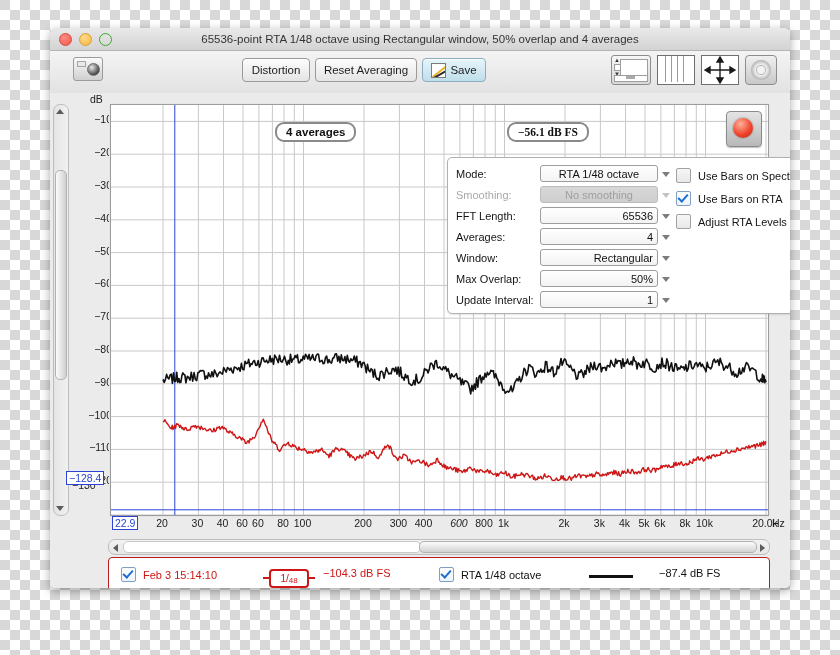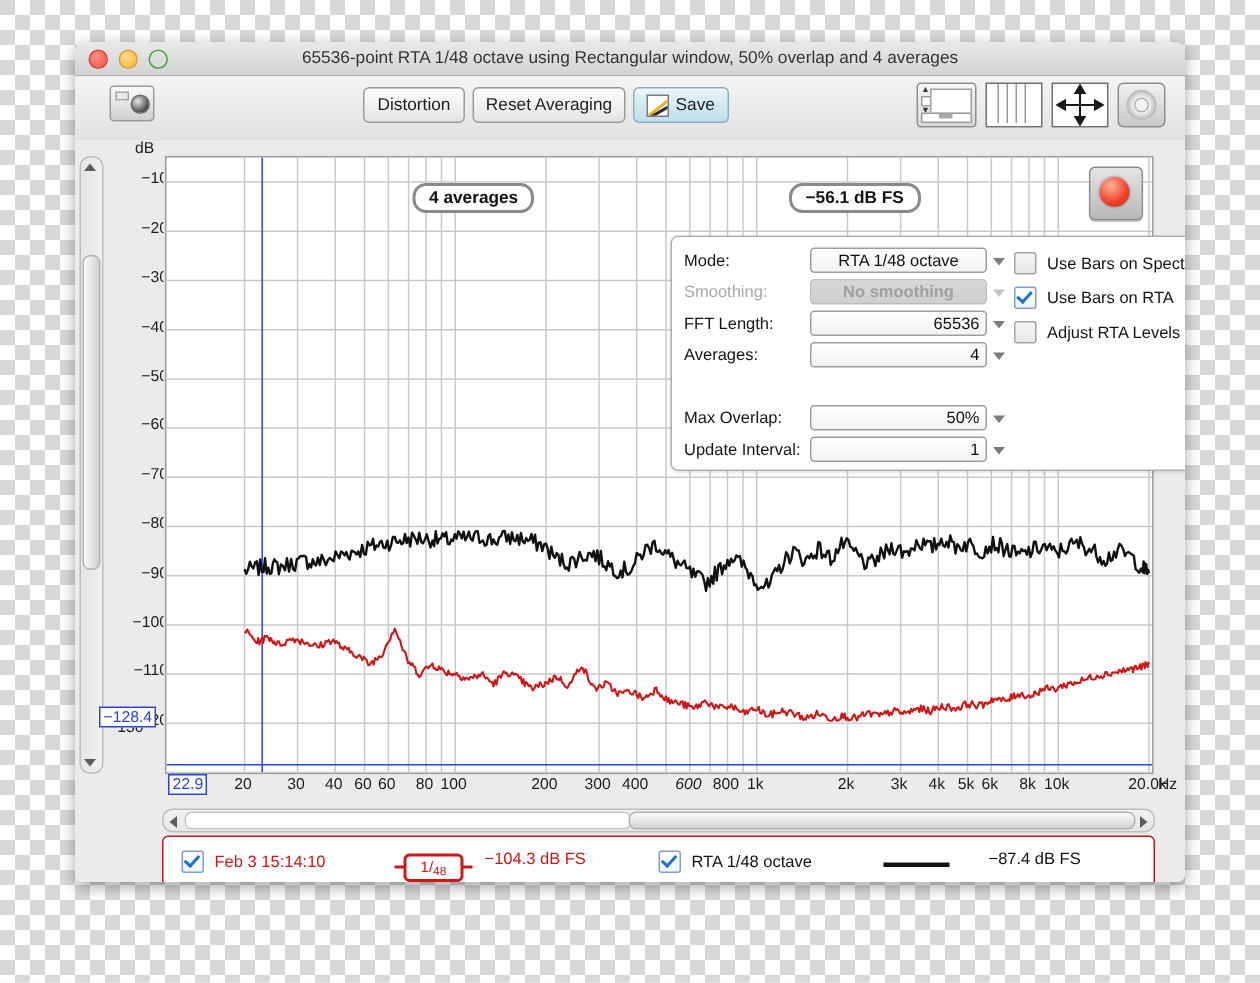--- a/index.html
+++ b/index.html
@@ -100,38 +100,38 @@
   #yticks div{position:absolute;right:0;font-size:10.5px;color:#1c1c1c;text-align:right;white-space:nowrap;}
 
   #plotframe{position:absolute;left:60px;top:11px;width:657px;height:410px;
     background:#fff;border:1px solid #9c9c9c;box-shadow:0 0 0 1px #e6e6e6;}
   #grid{position:absolute;left:0;top:0;right:0;bottom:0;}
   #curves{position:absolute;left:0;top:0;right:0;bottom:0;}
 
   .badge{position:absolute;border:2px solid #8a8a8a;border-radius:9px;background:#fff;
     font-size:11.5px;font-weight:bold;color:#111;padding:2px 9px;white-space:nowrap;}
   #badge-avg{left:164px;top:17px;}
-  #badge-db{left:415px;top:17px;}
+  #badge-db{left:396px;top:17px;font-family:Liberation Serif, serif;}
   #recbtn{position:absolute;right:6px;top:6px;width:34px;height:34px;border-radius:4px;
     background:linear-gradient(#e4e4e4,#b8b8b8);border:1px solid #8b8b8b;
     box-shadow:0 1px 1px rgba(0,0,0,.25);}
   #recbtn .led{position:absolute;left:6px;top:6px;width:20px;height:20px;border-radius:50%;
     background:radial-gradient(circle at 38% 30%,#ffb199,#f0412a 58%,#b92a17);
     box-shadow:0 0 2px rgba(0,0,0,.45);}
 
   
   #settings{position:absolute;left:336px;top:52px;width:368px;height:155px;
     background:#fff;border:1px solid #b0b0b0;border-radius:5px;box-shadow:0 1px 2px rgba(0,0,0,.10);}
   .srow{position:absolute;left:8px;height:19px;display:flex;align-items:center;}
   .slabel{width:84px;font-size:11px;color:#141414;text-align:left;}
   .slabel.dim{color:#a9a9a9;}
   .sfield{width:118px;height:17px;border:1px solid #9d9d9d;border-radius:3px;
     background:linear-gradient(#fff,#f3f3f3);font-size:11px;color:#111;
     display:flex;align-items:center;justify-content:flex-end;padding-right:4px;box-sizing:border-box;position:relative;}
-  .sfield.dim{background:linear-gradient(#d7d7d7,#cfcfcf);color:#9f9f9f;border-color:#bcbcbc;font-weight:bold;}
+  .sfield.dim{background:linear-gradient(#d7d7d7,#cfcfcf);color:#9f9f9f;border-color:#bcbcbc;}
   .sfield.centered{justify-content:center;padding-right:0;}
   .caret{position:absolute;right:-16px;top:0px;width:15px;height:17px;
     display:flex;align-items:center;justify-content:center;}
   .caret i{width:0;height:0;border-left:4px solid transparent;border-right:4px solid transparent;border-top:5px solid #7c7c7c;display:block;}
   .caret.dim i{border-top-color:#c3c3c3;}
 
   .crow{position:absolute;left:228px;display:flex;align-items:center;gap:7px;font-size:11px;color:#141414;}
   .cbx{width:13px;height:13px;border:1px solid #a2a2a2;border-radius:2px;background:linear-gradient(#fff,#efefef);
     position:relative;flex:none;}
   .cbx.on{background:linear-gradient(#fdfdfd,#eef4fb);border-color:#7f9fc4;}
@@ -340,20 +340,28 @@
     </span>
   </div>
           <div class="srow" style="top:69px">
     <span class="slabel ">Averages:</span>
     <span class="sfield  ">4
       <span class="caret ">
                 <i></i>
               </span>
     </span>
   </div>
+          <div class="srow" style="top:90px">
+    <span class="slabel ">Window:</span>
+    <span class="sfield  ">Rectangular
+      <span class="caret ">
+                <i></i>
+              </span>
+    </span>
+  </div>
           <div class="srow" style="top:111px">
     <span class="slabel ">Max Overlap:</span>
     <span class="sfield  ">50%
       <span class="caret ">
                 <i></i>
               </span>
     </span>
   </div>
           <div class="srow" style="top:132px">
     <span class="slabel ">Update Interval:</span>

